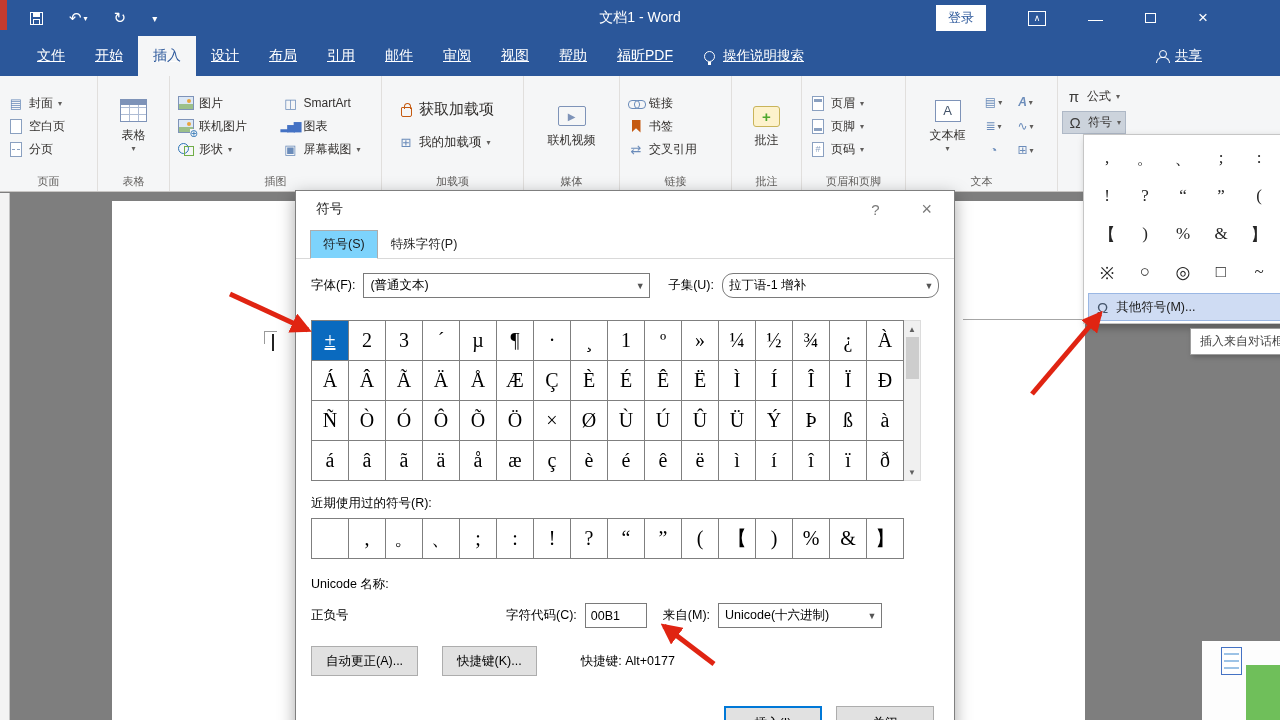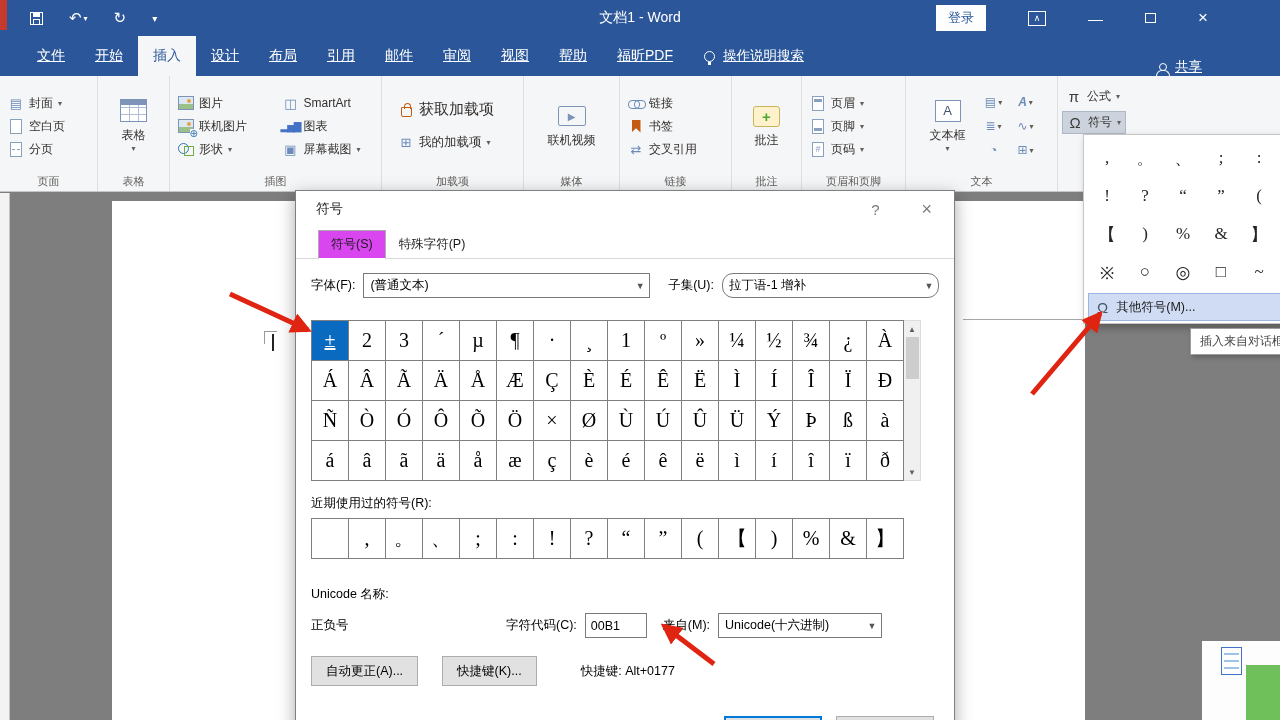--- a/index.html
+++ b/index.html
@@ -23,21 +23,21 @@
   .maxi-shape { display:inline-block; width:11px; height:10px; border:1px solid #fff; }
 
   
   .tabrow { position:absolute; top:36px; left:0; width:1280px; height:40px; background:#2b579a; display:flex; align-items:stretch; color:#fff;text-decoration:underline; }
   .tabs { display:flex; align-items:stretch; margin-left:22px; }
   .rtab { padding:0 15px; display:flex; align-items:center; font-size:14px; cursor:pointer; white-space:nowrap; }
   .rtab.active { background:#f5f6f7; color:#2b579a; }
   .tellme { display:flex; align-items:center; gap:8px; margin-left:16px; font-size:13.5px; cursor:pointer; }
   .bulb { display:inline-block; width:11px; height:11px; border:1.5px solid #fff; border-radius:50%; position:relative; }
   .bulb::after { content:''; position:absolute; left:3px; bottom:-4px; width:3px; height:3px; background:#fff; }
-  .share { margin-left:auto; margin-right:78px; display:flex; align-items:flex-end; gap:7px; font-size:13.5px; cursor:pointer; }
+  .share { margin-left:auto; margin-right:78px; display:flex; align-items:center; gap:7px; font-size:13.5px; cursor:pointer; }
   .person { display:inline-block; width:12px; height:13px; position:relative; }
   .person::before { content:''; position:absolute; top:0; left:3px; width:6px; height:6px; border:1.2px solid #fff; border-radius:50%; }
   .person::after { content:''; position:absolute; bottom:0; left:0; width:12px; height:5px; border:1.2px solid #fff; border-bottom:none; border-radius:6px 6px 0 0; }
 
   
   .ribbon { position:absolute; top:76px; left:0; width:1280px; height:116px; background:#f5f6f7; border-bottom:1px solid #c8c6c4; display:flex; }
   .group { display:flex; flex-direction:column; border-right:1px solid #e1dfdd; padding:3px 4px 0; flex:0 0 auto; }
   .gc { flex:1; display:flex; align-items:center; justify-content:center; }
   .gc.col { flex-direction:column; justify-content:center; align-items:flex-start; }
   .gc.row { flex-direction:row; gap:6px; }
@@ -94,40 +94,40 @@
   .frag-doc { position:absolute; left:1221px; top:647px; width:21px; height:28px; background:#fff; border:1px solid #4472c4; background-image:repeating-linear-gradient(0deg, transparent 0 5px, #9dc3e6 5px 7px); background-clip:content-box; padding:3px 2px; }
   .frag-green { position:absolute; left:1246px; top:665px; width:34px; height:55px; background:#6fbf5a; }
 
   
   .dialog { position:absolute; left:295px; top:190px; width:660px; height:560px; background:#fff; border:1px solid #7f7f7f; box-shadow:0 5px 16px rgba(0,0,0,.35); z-index:10; font-size:12.5px; color:#000; }
   .dlg-title { height:36px; display:flex; align-items:center; padding-left:20px; font-size:13.5px; color:#1a1a1a; }
   .dlg-help { margin-left:auto; color:#7a7a7a; font-size:15px; cursor:pointer; }
   .dlg-close { margin:0 22px 0 42px; color:#7a7a7a; font-size:18px; cursor:pointer; }
   .dlg-tabs { display:flex; align-items:flex-end; height:32px; padding-left:14px; border-bottom:1px solid #d9d9d9; }
   .dtab { padding:5px 12px; font-size:12.5px; color:#1a1a1a; border:1px solid transparent; cursor:pointer; position:relative; top:1px; }
-  .dtab.active { background:#d946ef; border:1px solid #acacac; border-bottom:1px solid #fff;margin-left:8px; }
+  .dtab.active { background:#7dd3fc; border:1px solid #acacac; border-bottom:1px solid #fff; }
   .dlg-body { padding:12px 15px 0; }
   .field-row { display:flex; align-items:center; margin-top:2px; }
   .field-row label { white-space:nowrap; }
   .combo { height:25px; border:1px solid #7a7a7a; background:#fff; display:flex; align-items:center; padding-left:6px; cursor:pointer; }
   .combo-btn { margin-left:auto; width:18px; height:100%; display:flex; align-items:center; justify-content:center; color:#555; font-size:9px; }
   .combo-font { width:288px; margin-left:8px; }
   .combo-subset { width:218px; margin-left:8px;border-radius:11px; }
   .lbl-subset { margin-left:18px; }
   .grid-wrap { display:flex; margin-top:22px; }
   .symgrid { display:grid; grid-template-columns:repeat(16,37px); grid-auto-rows:40px; border-top:1px solid #7f7f7f; border-left:1px solid #7f7f7f; background:#fff; }
   .gcell { border-right:1px solid #7f7f7f; border-bottom:1px solid #7f7f7f; display:flex; align-items:center; justify-content:center; font-family:"Liberation Serif","DejaVu Serif",serif; font-size:20px; background:#fff; cursor:pointer; }
   .gcell.sel { background:#0a6abf; color:#fff; text-decoration:underline; }
   .vscroll { width:17px; height:161px; background:#f0f0f0; border:1px solid #dcdcdc; border-left:none; display:flex; flex-direction:column; align-items:center; cursor:pointer; }
   .sarr { font-size:8px; color:#606060; height:16px; display:flex; align-items:center; }
   .sarr.bottom { margin-top:auto; }
   .thumb { width:13px; height:42px; background:#cdcdcd; }
   .recent-label { margin-top:14px; }
   .recentgrid { display:grid; grid-template-columns:repeat(16,37px); grid-auto-rows:40px; border-top:1px solid #7f7f7f; border-left:1px solid #7f7f7f; margin-top:6px; width:593px; }
-  .uni-label { margin-top:27px; }
+  .uni-label { margin-top:17px; }
   .bottom-row { display:flex; align-items:center; margin-top:10px; }
   .uni-name { width:195px; }
   .charcode { width:62px; height:25px; border:1px solid #7a7a7a; padding:0 5px; font-size:12.5px; margin-left:8px; font-family:"Liberation Sans","DejaVu Sans",sans-serif; }
   .lbl-from { margin-left:16px; }
   .combo-from { width:164px; margin-left:8px; }
   .btn-row { display:flex; align-items:center; margin-top:18px; gap:24px; }
   .wbtn { height:30px; padding:0 14px; background:#e1e1e1; border:1px solid #adadad; font-size:12.5px; font-family:"Liberation Sans","DejaVu Sans",sans-serif; cursor:pointer; color:#000; }
   .shortcut-text { margin-left:20px; }
   .dlg-footer { display:flex; justify-content:flex-end; gap:14px; margin-top:30px; padding-right:5px; }
   .dlg-footer .wbtn { width:98px; height:34px; }

